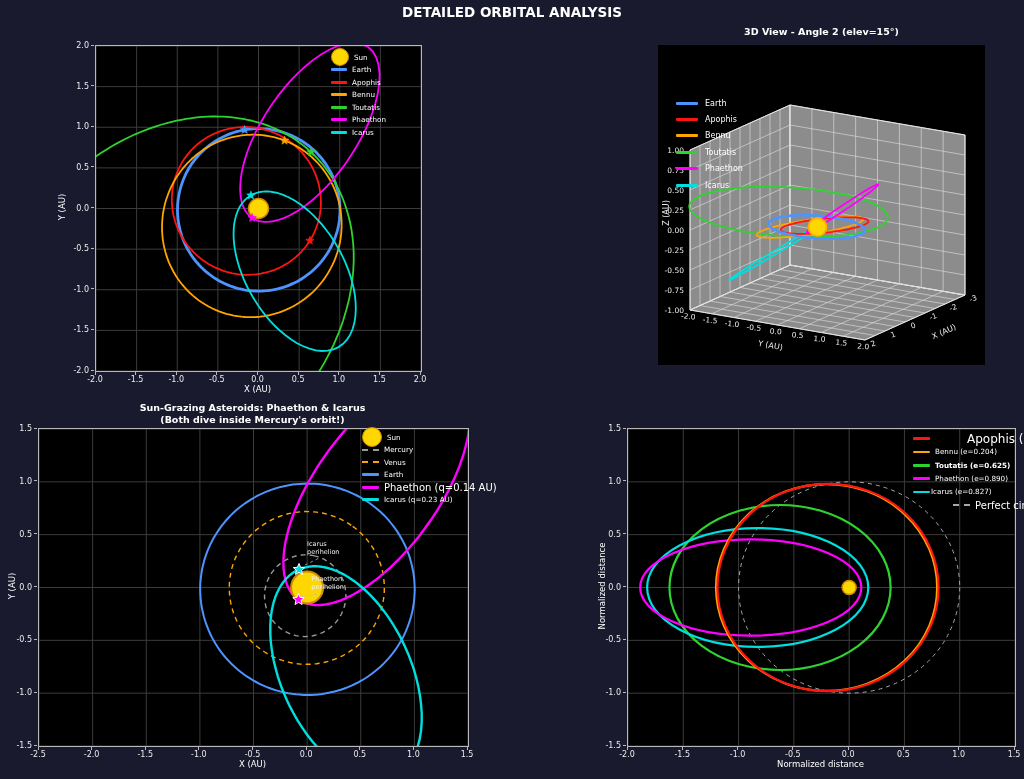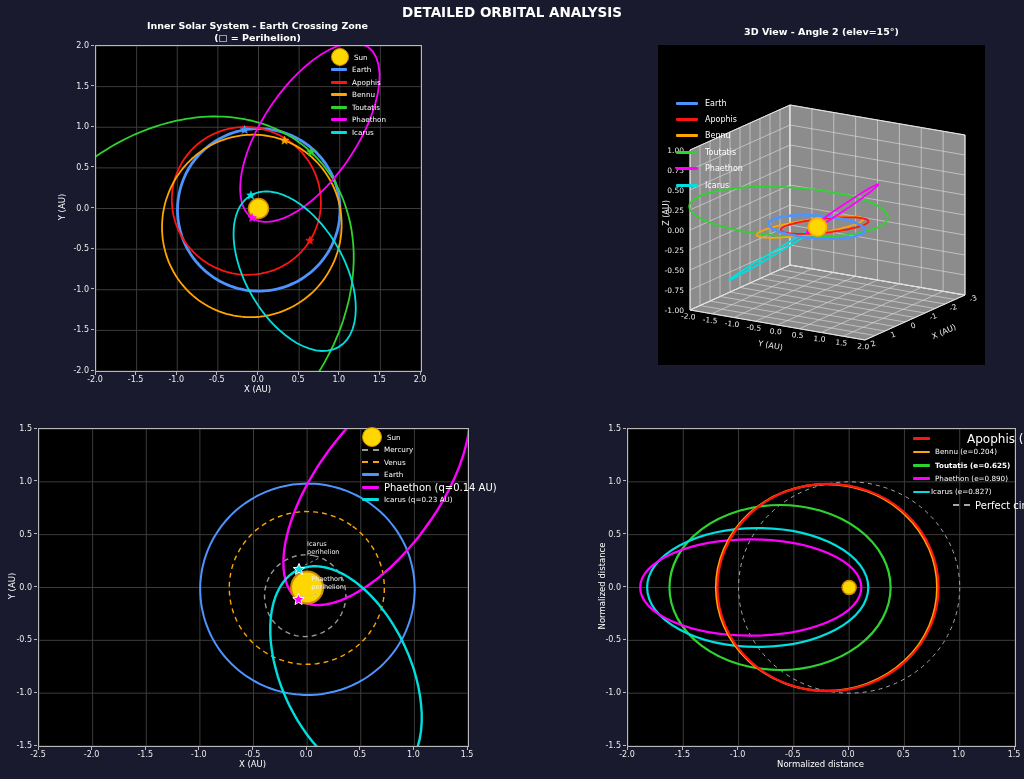--- a/index.html
+++ b/index.html
@@ -22,26 +22,26 @@
   .legend .ltxt{white-space:nowrap;}
   .ann{position:absolute;transform:translate(-50%,-50%);color:#f0f0f0;font-size:6.5px;
        line-height:7.5px;text-align:left;white-space:nowrap;}
 </style>
 </head>
 <body>
 
 <div id="fig" style="background: rgb(26, 26, 46);">
   <div class="main-title">DETAILED ORBITAL ANALYSIS</div>
 
-  <div class="ptitle" style="left:257.5px;top:20px">
-    <div>Inner Solar System - Earth Crossing Zone</div>
-    <div>(□ = Perihelion)</div>
-  </div>
   <div class="ptitle" style="left:821.5px;top:26px">
     <div>3D View - Angle 2 (elev=15°)</div>
+  </div>
+  <div class="ptitle" style="left:252.5px;top:402px">
+    <div>Sun-Grazing Asteroids: Phaethon &amp; Icarus</div>
+    <div>(Both dive inside Mercury's orbit!)</div>
   </div>
 
   <svg id="ax0" class="axes2d" style="left:95px;top:45px" width="325" height="325">
       <g>
         <line x1="0" y1="0" x2="0" y2="325" stroke="#3c3c3c" stroke-width="1"></line>
         <line x1="40.625" y1="0" x2="40.625" y2="325" stroke="#3c3c3c" stroke-width="1"></line>
         <line x1="81.25" y1="0" x2="81.25" y2="325" stroke="#3c3c3c" stroke-width="1"></line>
         <line x1="121.875" y1="0" x2="121.875" y2="325" stroke="#3c3c3c" stroke-width="1"></line>
         <line x1="162.5" y1="0" x2="162.5" y2="325" stroke="#3c3c3c" stroke-width="1"></line>
         <line x1="203.125" y1="0" x2="203.125" y2="325" stroke="#3c3c3c" stroke-width="1"></line>

